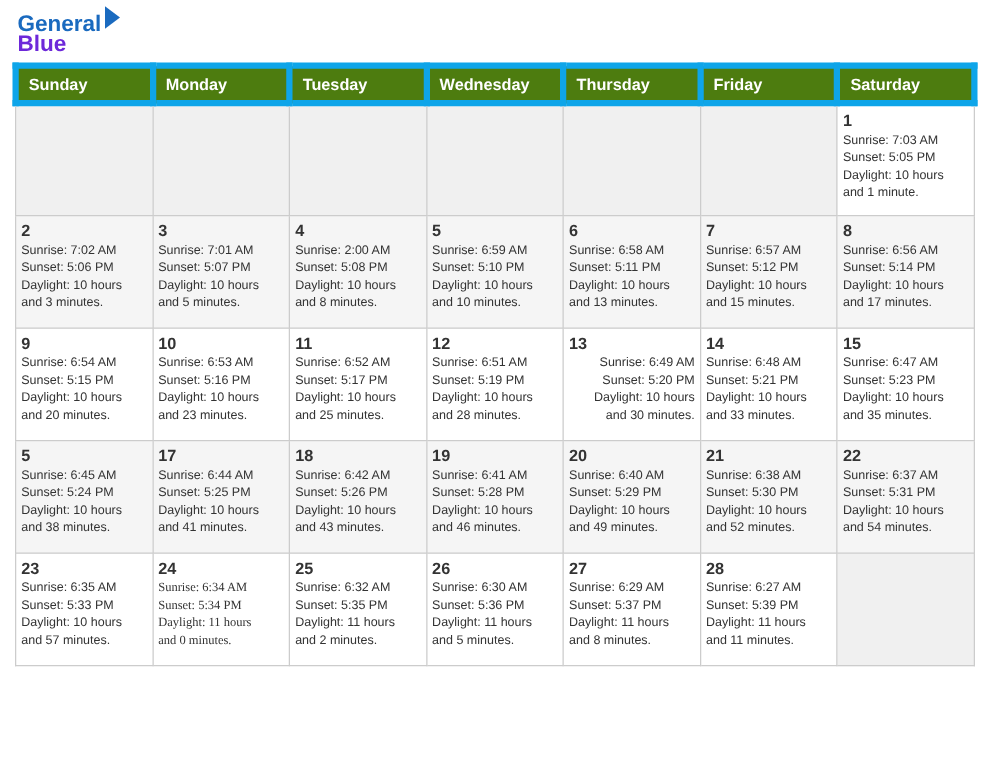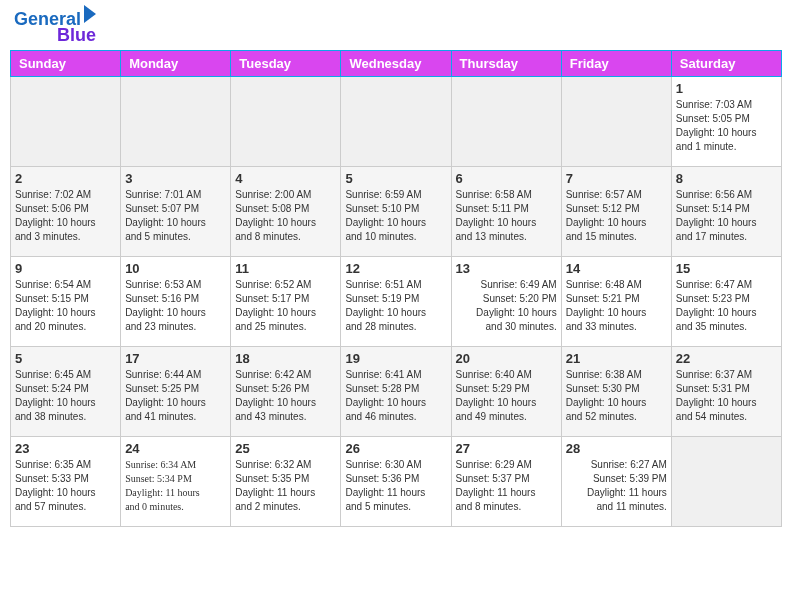--- a/index.html
+++ b/index.html
@@ -42,27 +42,27 @@
     .location {
       font-size: 14px;
       color: #555;
     }
     .calendar {
       border-collapse: collapse;
       width: 100%;
       table-layout: fixed;
     }
     .calendar thead th {
-      background: #d946ef;
+      background: #4d7c0f;
       color: #fff;
       font-size: 13px;
       font-weight: bold;
       padding: 5px 8px;
       text-align: left;
-      border: 1px solid #0ea5e9;
+      border: 5px solid #0ea5e9;
     }
     .calendar tbody td {
       border: 1px solid #ccc;
       vertical-align: top;
       padding: 4px;
       height: 90px;
       font-size: 10.5px;
       color: #333;
       background: #fff;
     }
@@ -82,21 +82,21 @@
     }
     .empty-cell {
       background: #f0f0f0 !important;
     }
   </style>
 </head>
 <body>
 
 <div class="header">
   <div class="logo">
-    <div style="display:flex;flex-direction:column;align-items:flex-end;">
+    <div style="display:flex;flex-direction:column;align-items:flex-start;">
       <div style="display:flex;align-items:center;">
         <span class="logo-text"><span>General</span></span>
         <div style="width:0;height:0;border-left:12px solid #1a6abf;border-top:9px solid transparent;border-bottom:9px solid transparent;margin-left:3px;margin-top:-10px;"></div>
       </div>
       <span class="logo-text" style="color:#6d28d9;margin-top:-2px;">Blue</span>
     </div>
   </div>
   <div class="title-area">
     <div class="month-title"></div>
     <div class="location"></div>
@@ -315,21 +315,21 @@
         </td>
         <td>
           <span class="day-number">27</span>
           <div class="day-info" style="white-space: pre-line;">Sunrise: 6:29 AM
 Sunset: 5:37 PM
 Daylight: 11 hours
 and 8 minutes.</div>
         </td>
         <td>
           <span class="day-number">28</span>
-          <div class="day-info" style="white-space: pre-line; text-align: right;">Sunrise: 6:27 AM
+          <div class="day-info" style="white-space: pre-line;">Sunrise: 6:27 AM
 Sunset: 5:39 PM
 Daylight: 11 hours
 and 11 minutes.</div>
         </td>
         <td class="empty-cell"></td>
       </tr>
     </tbody>
 </table>
 
 </body></html>

